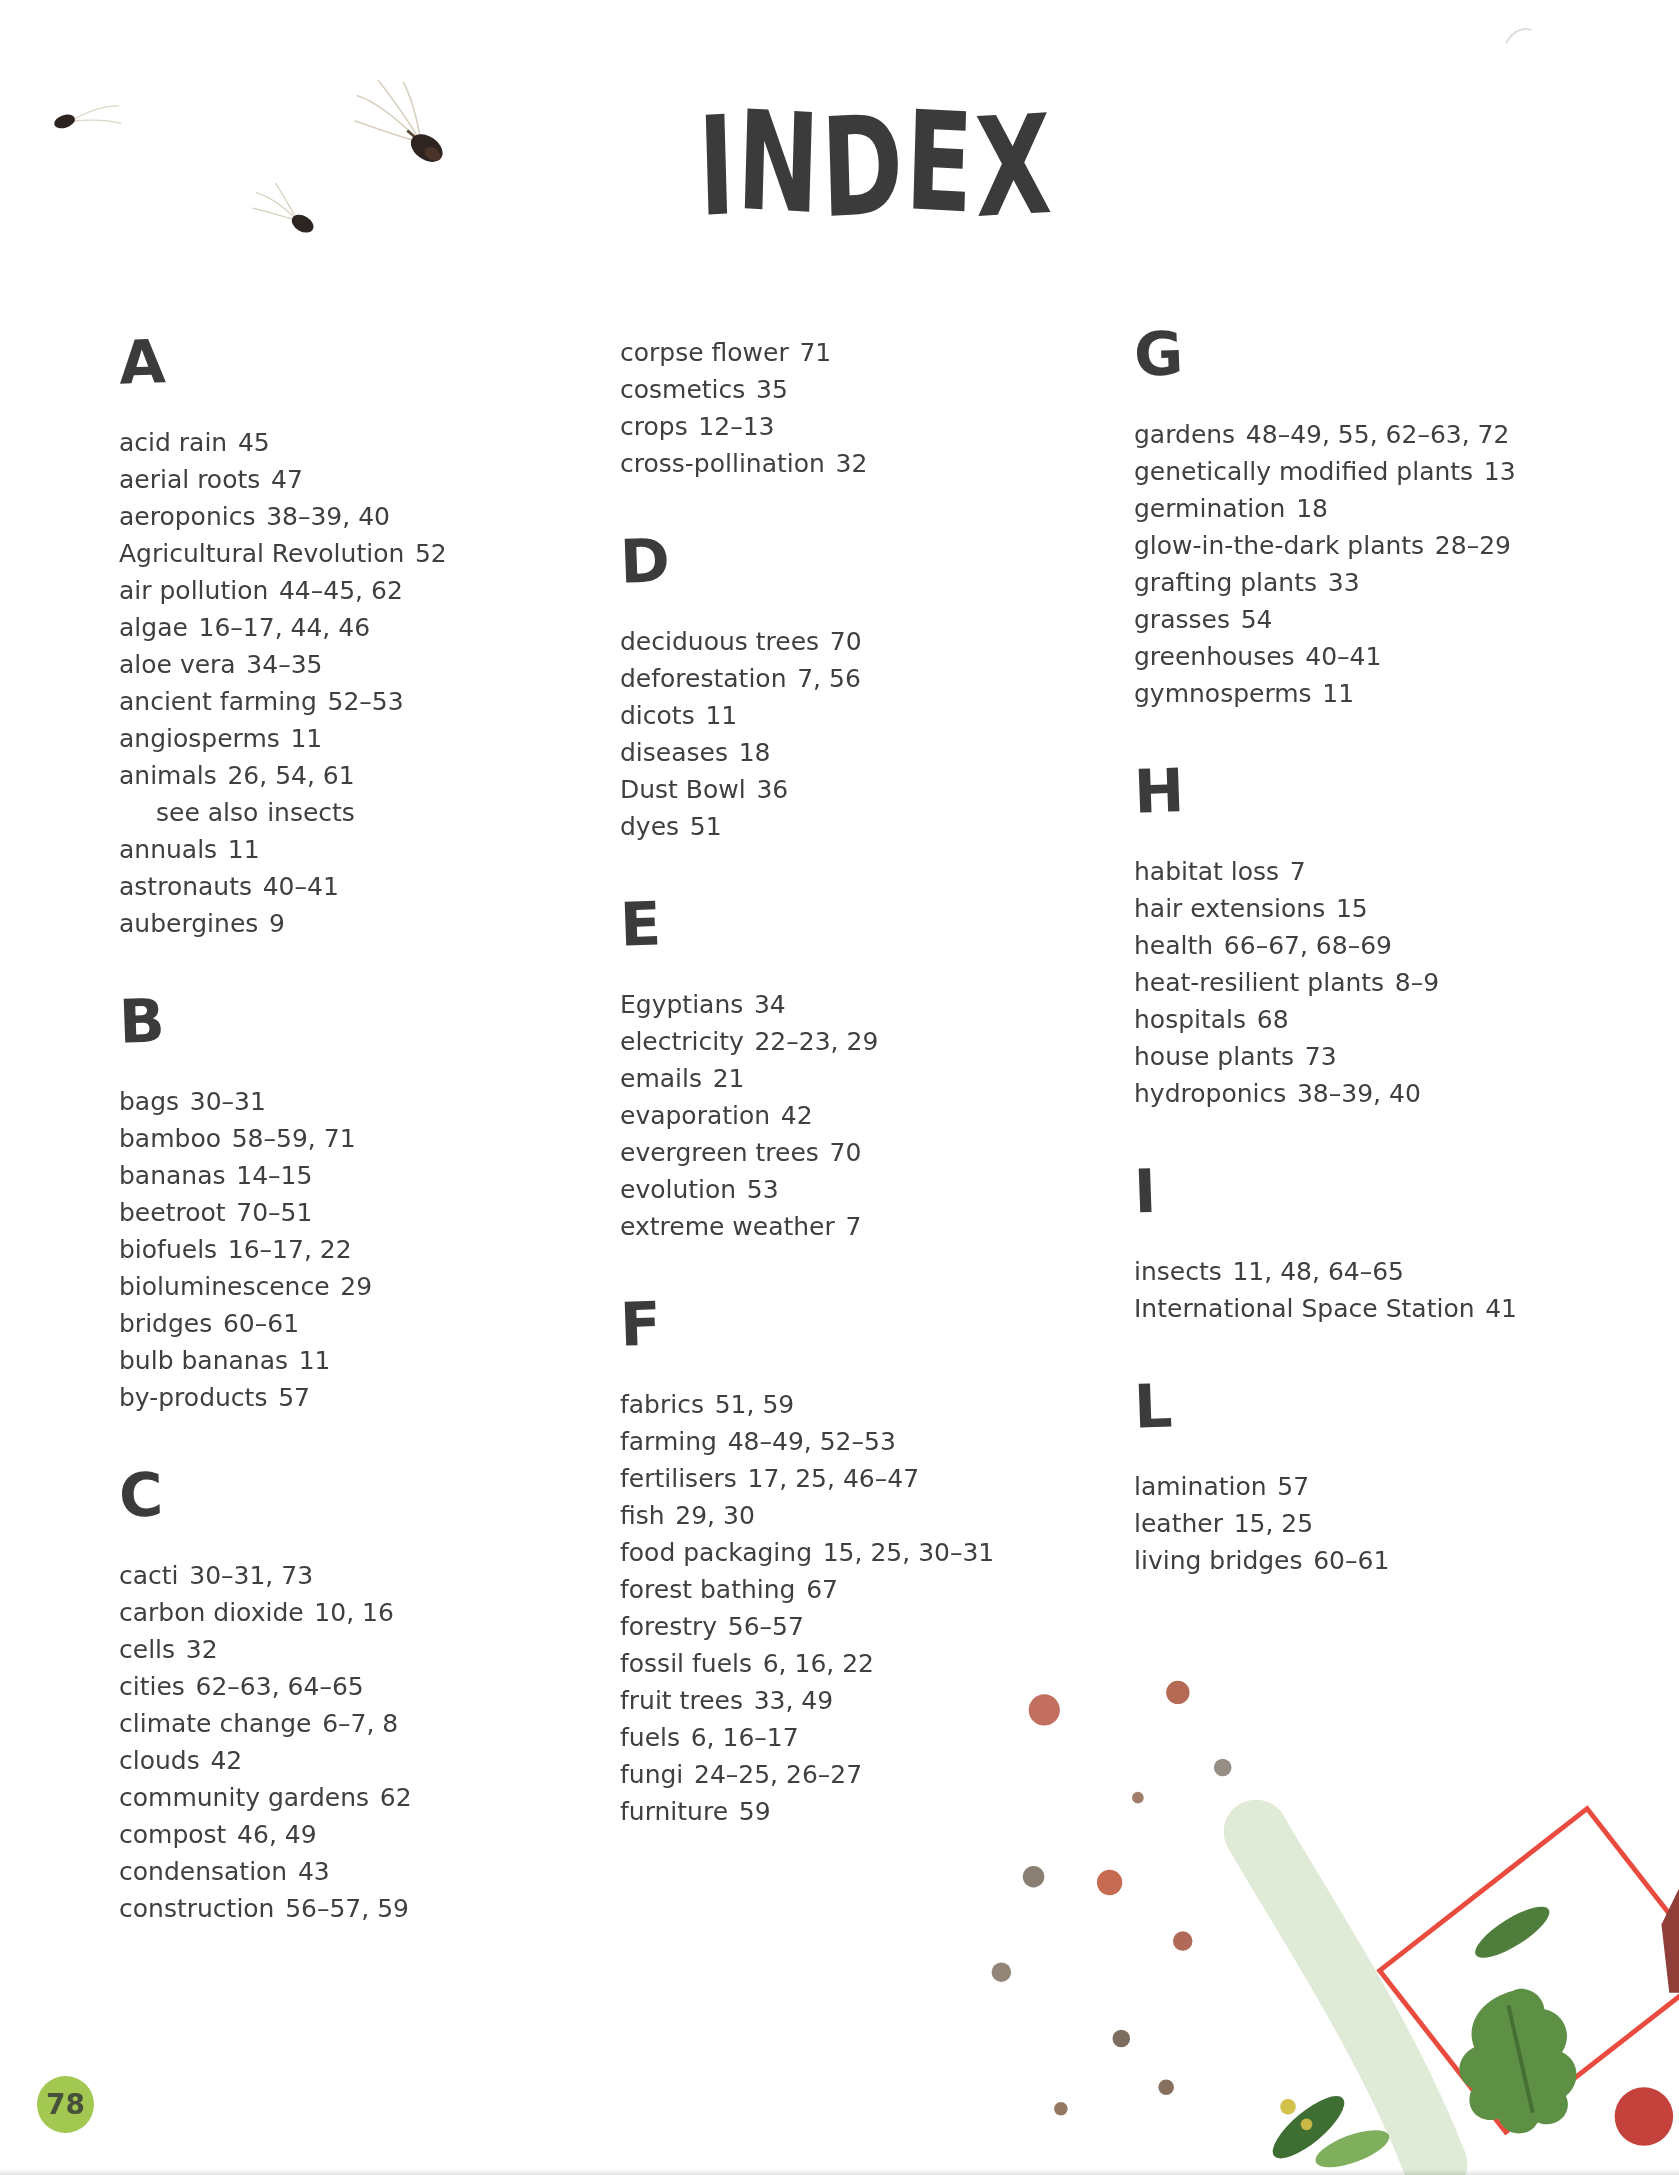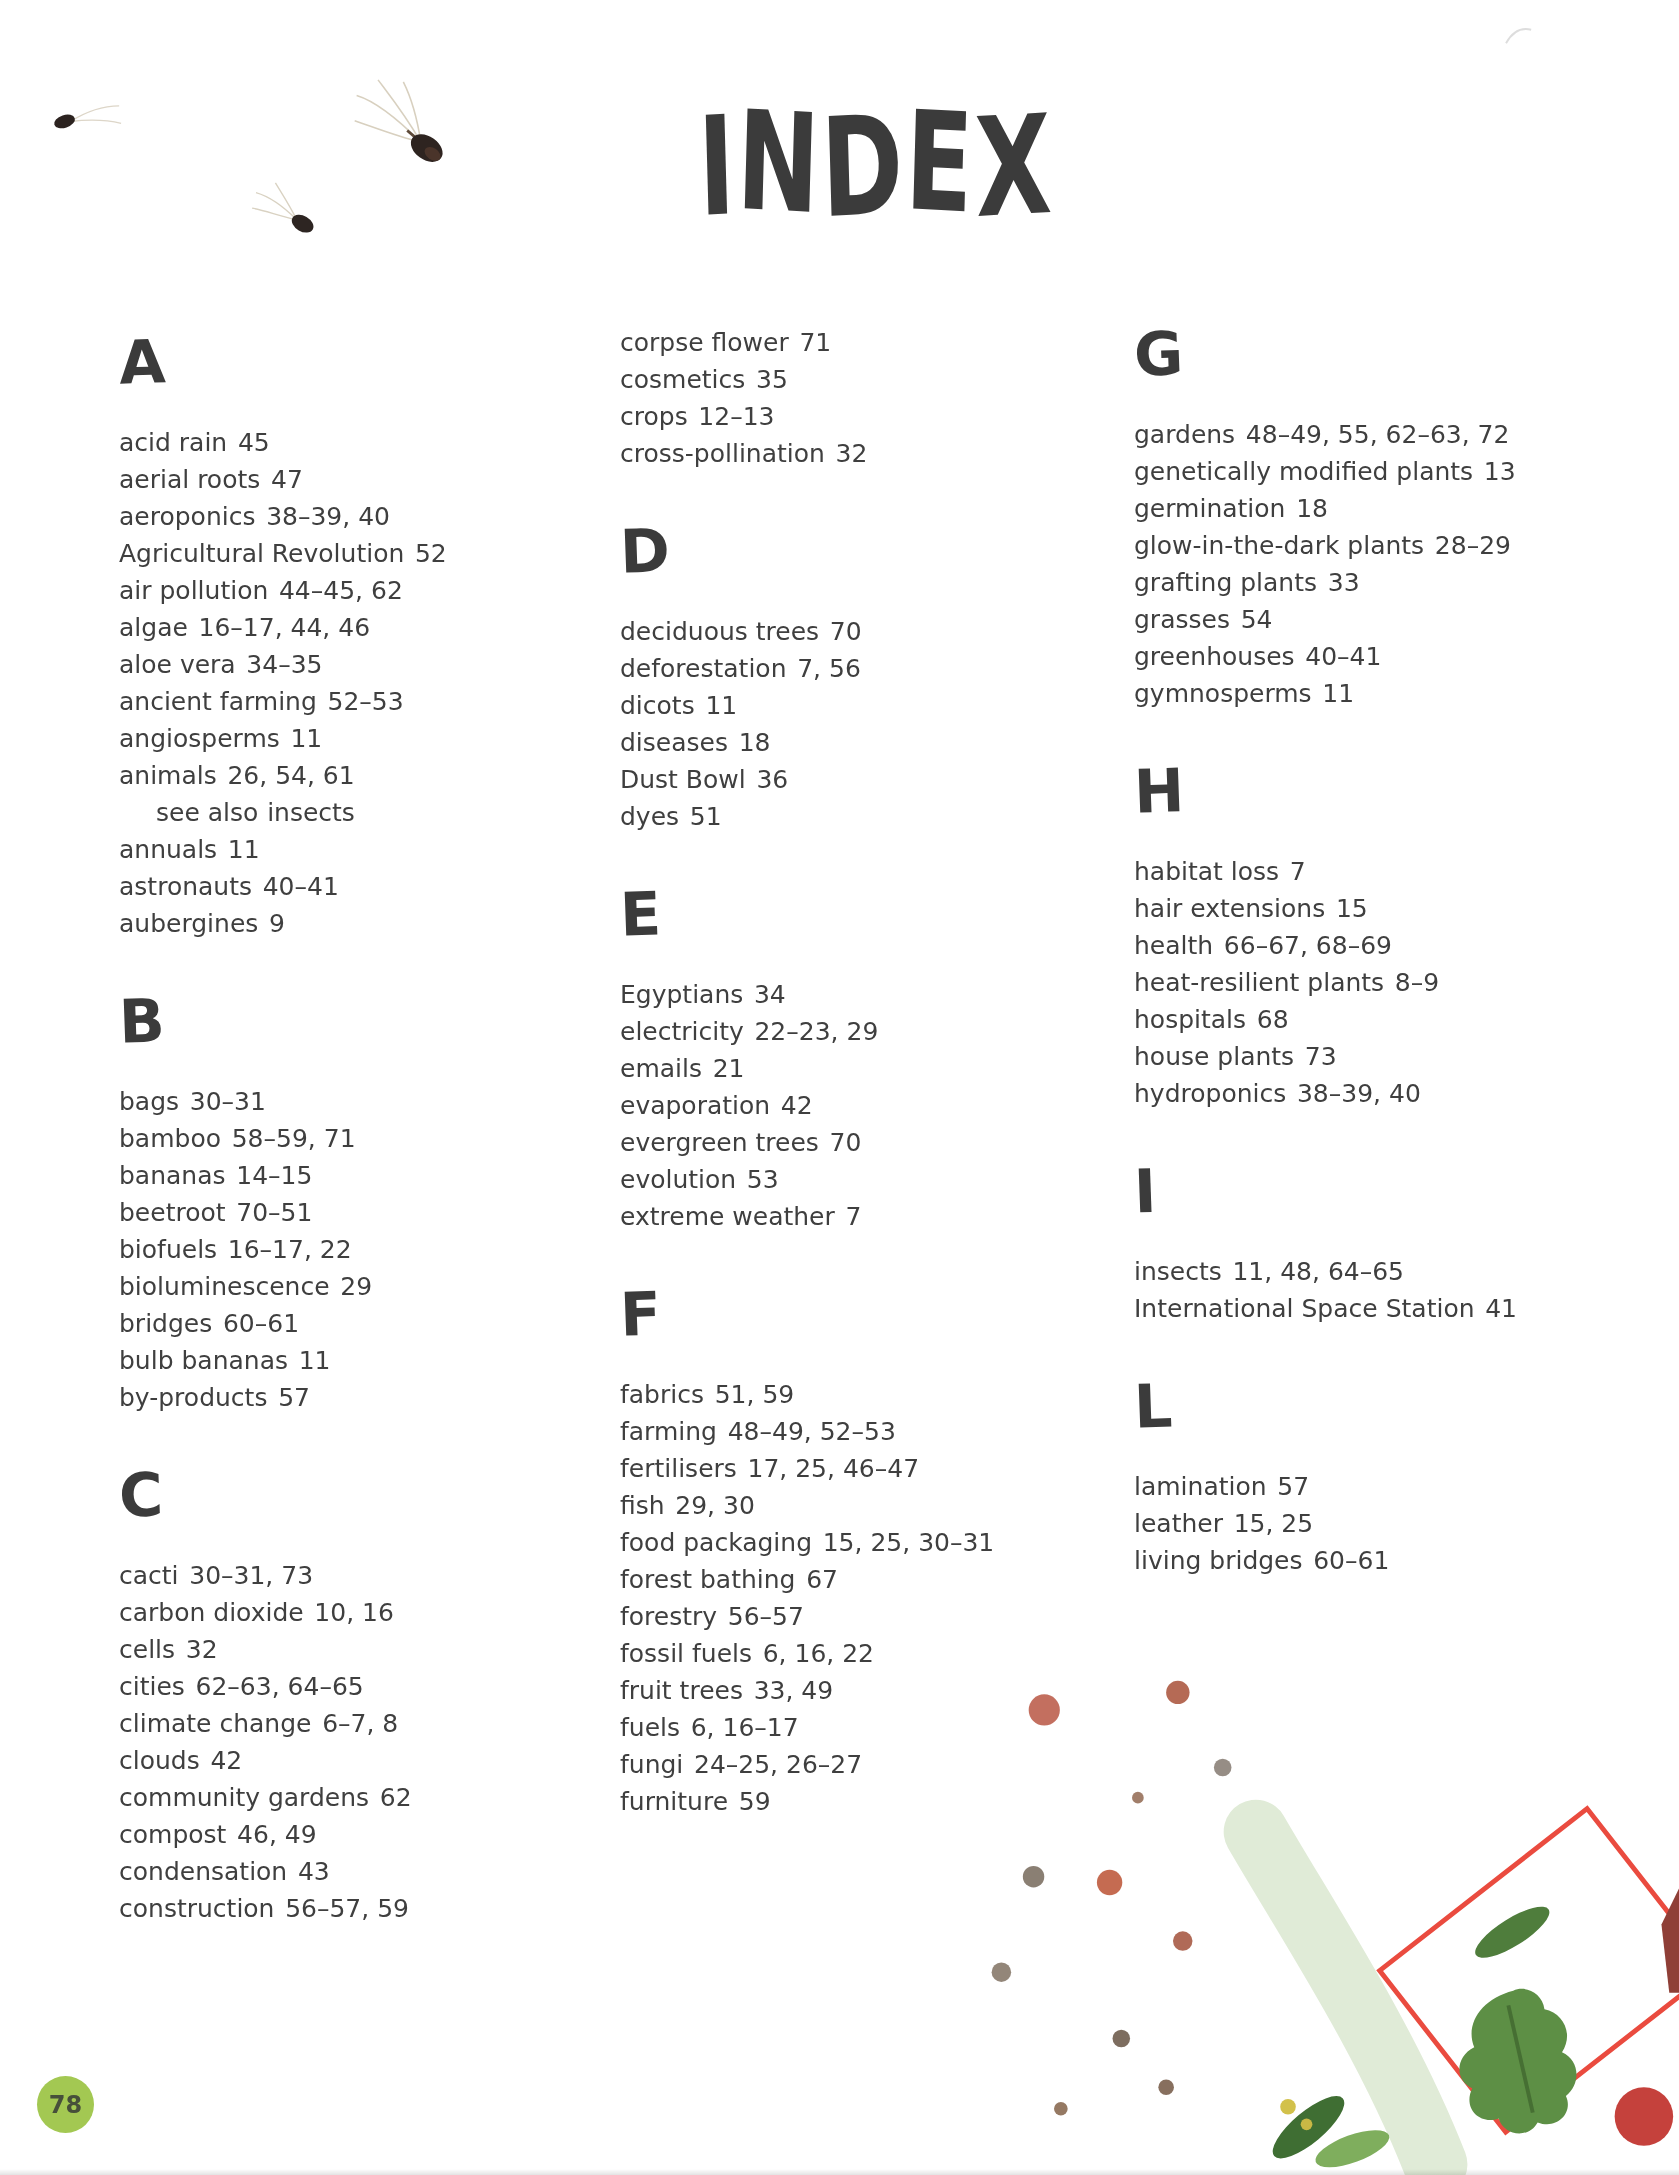--- a/index.html
+++ b/index.html
@@ -21,21 +21,21 @@
     transform:scaleX(0.72); transform-origin:left top;
     white-space:nowrap;
   }
   .title span { display:inline-block; }
   .title span:nth-child(2n)   { transform:rotate(2.2deg)  translateY(-2px); }
   .title span:nth-child(2n+1) { transform:rotate(-2.2deg) translateY(2px); }
 
   
   .index-column { position:absolute; font-size:25px; line-height:37px; }
   .col1 { left:119px;  top:330px; width:478px; }
-  .col2 { left:620px;  top:324px; width:497px; }
+  .col2 { left:620px;  top:334px; width:497px; }
   .col3 { left:1134px; top:322px; width:527px; }
 
   .letter {
     font-size:60px; line-height:64px; font-weight:700;
     color:#3b3b3b; margin:47px 0 30px;
     transform:rotate(-2deg); width:-moz-fit-content; width:fit-content;
   }
   .index-column .letter:first-child { margin-top:0; }
 
   .entry { white-space:nowrap; }
@@ -43,21 +43,21 @@
   .crossref { padding-left:37px; }
   .crossref .term  { }
   .crossref .pages { margin-left:8.8px; font-style:normal; }
 
   
   .page-badge {
     position:absolute; left:37px; top:2076px;
     width:57px; height:57px; border-radius:50%;
     background:#a3c852;
     display:flex; align-items:center; justify-content:center;
-    font-weight:700; font-size:24px; color:#47503a;
+    font-weight:700; font-size:28px; color:#47503a;
   }
 
   
   .decor { position:absolute; pointer-events:none; }
   .seed-1 { left:47px;  top:94px; }
   .seed-2 { left:343px; top:72px; }
   .seed-3 { left:246px; top:179px; }
   .corner-mark { left:1502px; top:21.5px; }
   .corner-art { right:0; bottom:0; }
   .page-edge {

